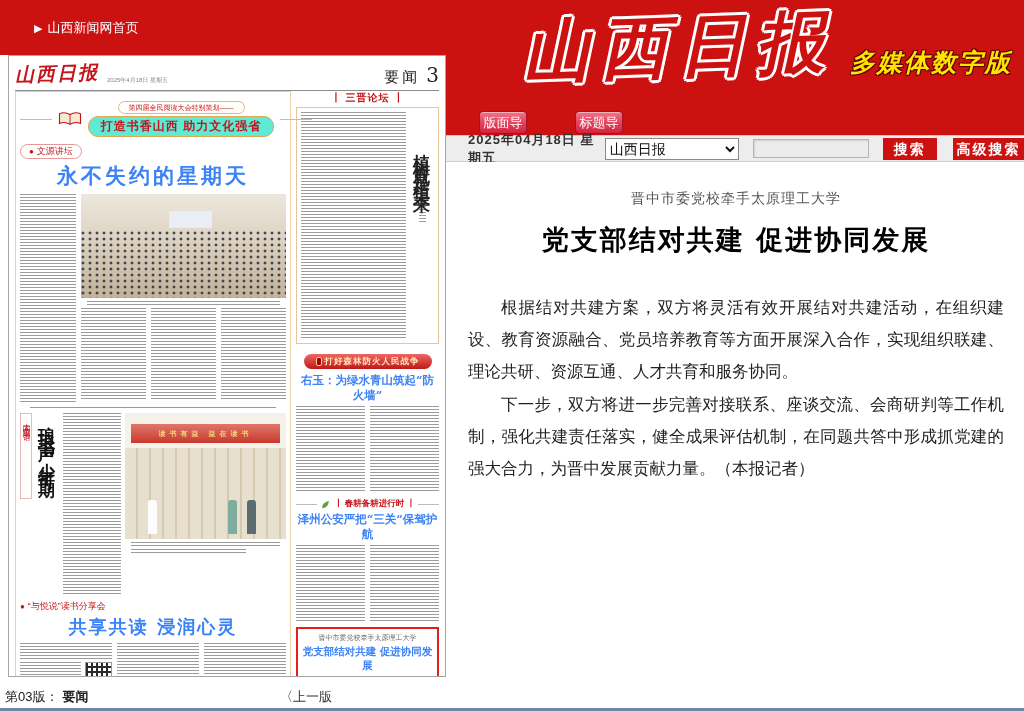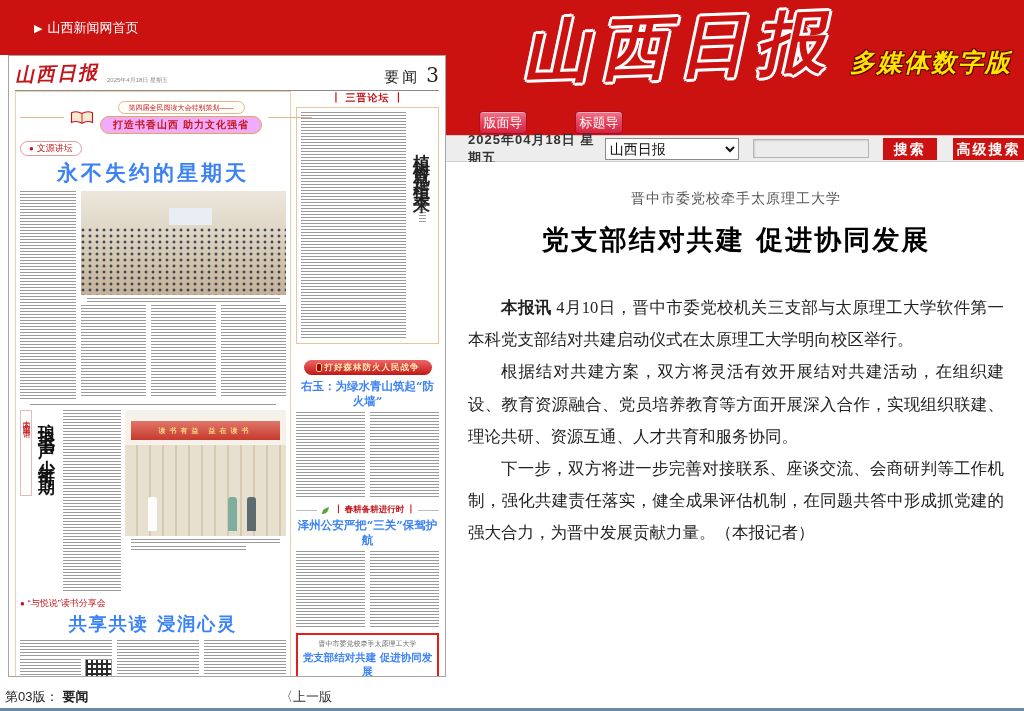--- a/index.html
+++ b/index.html
@@ -61,21 +61,21 @@
   #p-logo { font-family:"DejaVu Serif","Liberation Serif",serif; font-style:italic; font-weight:bold;
     font-size:19px; color:#c3161c; letter-spacing:2px; transform:rotate(-2deg); }
   #p-date { font-size:6px; color:#888; margin-left:8px; margin-bottom:2px; }
   #p-section { margin-left:auto; font-family:"DejaVu Serif",serif; font-size:15px; color:#222; letter-spacing:3px; }
   #p-pageno { font-size:20px; color:#222; margin-left:6px; font-family:"DejaVu Serif",serif; }
 
   #p-banner { display:flex; align-items:center; justify-content:center; gap:6px; margin:5px 0 3px 0; width:292px; }
   .flourish { flex:1; border-top:1px solid #dcb88e; position:relative; height:0; }
   #p-banner-ovals { display:flex; flex-direction:column; align-items:center; gap:2px; }
   #p-banner-small { font-size:7px; color:#c3161c; border:1px solid #dcb88e; border-radius:8px; padding:0 10px; line-height:11px; background:#fffdf8; }
-  #p-banner-main { font-size:10px; font-weight:bold; color:#c3161c; border:1px solid #e0a94f; border-radius:10px; padding:1px 12px; background:#f0abfc; letter-spacing:1px; }
+  #p-banner-main { font-size:12px; font-weight:bold; color:#c3161c; border:1px solid #e0a94f; border-radius:10px; padding:1px 12px; background:#5eead4; letter-spacing:1px; }
 
   #p-grid { display:flex; gap:5px; }
   #p-left { width:276px; border:1px solid #ecd0ab; padding:4px; }
   #p-right { width:143px; }
 
   .pill-label { display:inline-block; border:1px solid #e49a9a; border-radius:9px; color:#c3161c;
     font-size:9px; padding:0 8px; line-height:13px; background:#fff; }
   .pill-label .dot,.red-dot { color:#c3161c; margin-right:3px; font-size:8px; }
   .p-headline { font-family:"DejaVu Serif","Liberation Serif",serif; font-weight:bold; color:#3b82f6; text-align:center; }
   #p-headline-1 { font-size:21px; letter-spacing:3px; margin:3px 0 4px 0; }
@@ -117,21 +117,21 @@
   .qr { width:27px; height:27px; border:1px solid #999; background:#fff;
     background-image:repeating-linear-gradient(0deg,#2a2a2a 0 2px,transparent 2px 5px),
                      repeating-linear-gradient(90deg,#2a2a2a 0 2px,transparent 2px 5px); }
 
   #forum-head { text-align:center; font-size:10px; font-weight:bold; color:#c3161c; letter-spacing:1px; margin-bottom:2px; }
   #forum-box { border:1px solid #e6c69c; padding:4px; display:flex; gap:5px; height:237px; }
   #forum-vtitle { writing-mode:vertical-rl; font-family:"DejaVu Serif",serif; font-weight:bold;
     font-size:17px; color:#222; letter-spacing:7px; margin-top:28px; }
   #forum-author { writing-mode:vertical-rl; width:7px; height:26px; margin:8px auto 0 auto; }
 
-  #fire-banner { margin:16px auto 4px auto; width:128px; height:15px; border-radius:8px;
+  #fire-banner { margin:10px auto 4px auto; width:128px; height:15px; border-radius:8px;
     background:linear-gradient(180deg,#e66,#c01818); display:flex; align-items:center; justify-content:center; gap:3px; }
   #fire-banner span { color:#ffe9b0; font-size:8.5px; font-weight:bold; letter-spacing:1px; }
   .ext-icon { width:6px; height:9px; background:#a00; border:1px solid #ffd27f; border-radius:2px; }
   #p-headline-4,#p-headline-5 { font-size:11.5px; letter-spacing:0; margin:2px 0 3px 0; }
 
   #spring-div { display:flex; align-items:center; gap:3px; margin:6px 0 2px 0; }
   #spring-div .sline { flex:1; border-top:1px solid #bbb; }
   #spring-label { font-size:8.5px; color:#c3161c; font-weight:bold; white-space:nowrap; }
 
   #highlight-box { border:2px solid #e31e1e; padding:4px 3px 3px 3px; margin-top:6px; }
@@ -169,21 +169,20 @@
   </select>
   <input id="search-input" value="" style="">
   <div class="red-btn" id="btn-search">搜索</div>
   <div class="red-btn" id="btn-adv-search">高级搜索</div>
 </div>
 
 <div class="abs" id="article">
   <div id="article-kicker">晋中市委党校牵手太原理工大学</div>
   <div id="article-title">党支部结对共建  促进协同发展</div>
   <div id="article-body">
-    <p><b>本报讯</b><span> 4月10日，晋中市委党校机关三支部与太原理工大学软件第一本科党支部结对共建启动仪式在太原理工大学明向校区举行。</span></p>
     <p>根据结对共建方案，双方将灵活有效开展结对共建活动，在组织建设、教育资源融合、党员培养教育等方面开展深入合作，实现组织联建、理论共研、资源互通、人才共育和服务协同。</p>
     <p>下一步，双方将进一步完善对接联系、座谈交流、会商研判等工作机制，强化共建责任落实，健全成果评估机制，在同题共答中形成抓党建的强大合力，为晋中发展贡献力量。（本报记者）</p>
   </div>
 </div>
 
 <div class="abs" id="paper-panel">
   <div id="p-masthead">
     <span id="p-logo">山西日报</span>
     <span id="p-date">2025年4月18日 星期五</span>
     <span id="p-section">要闻</span>

